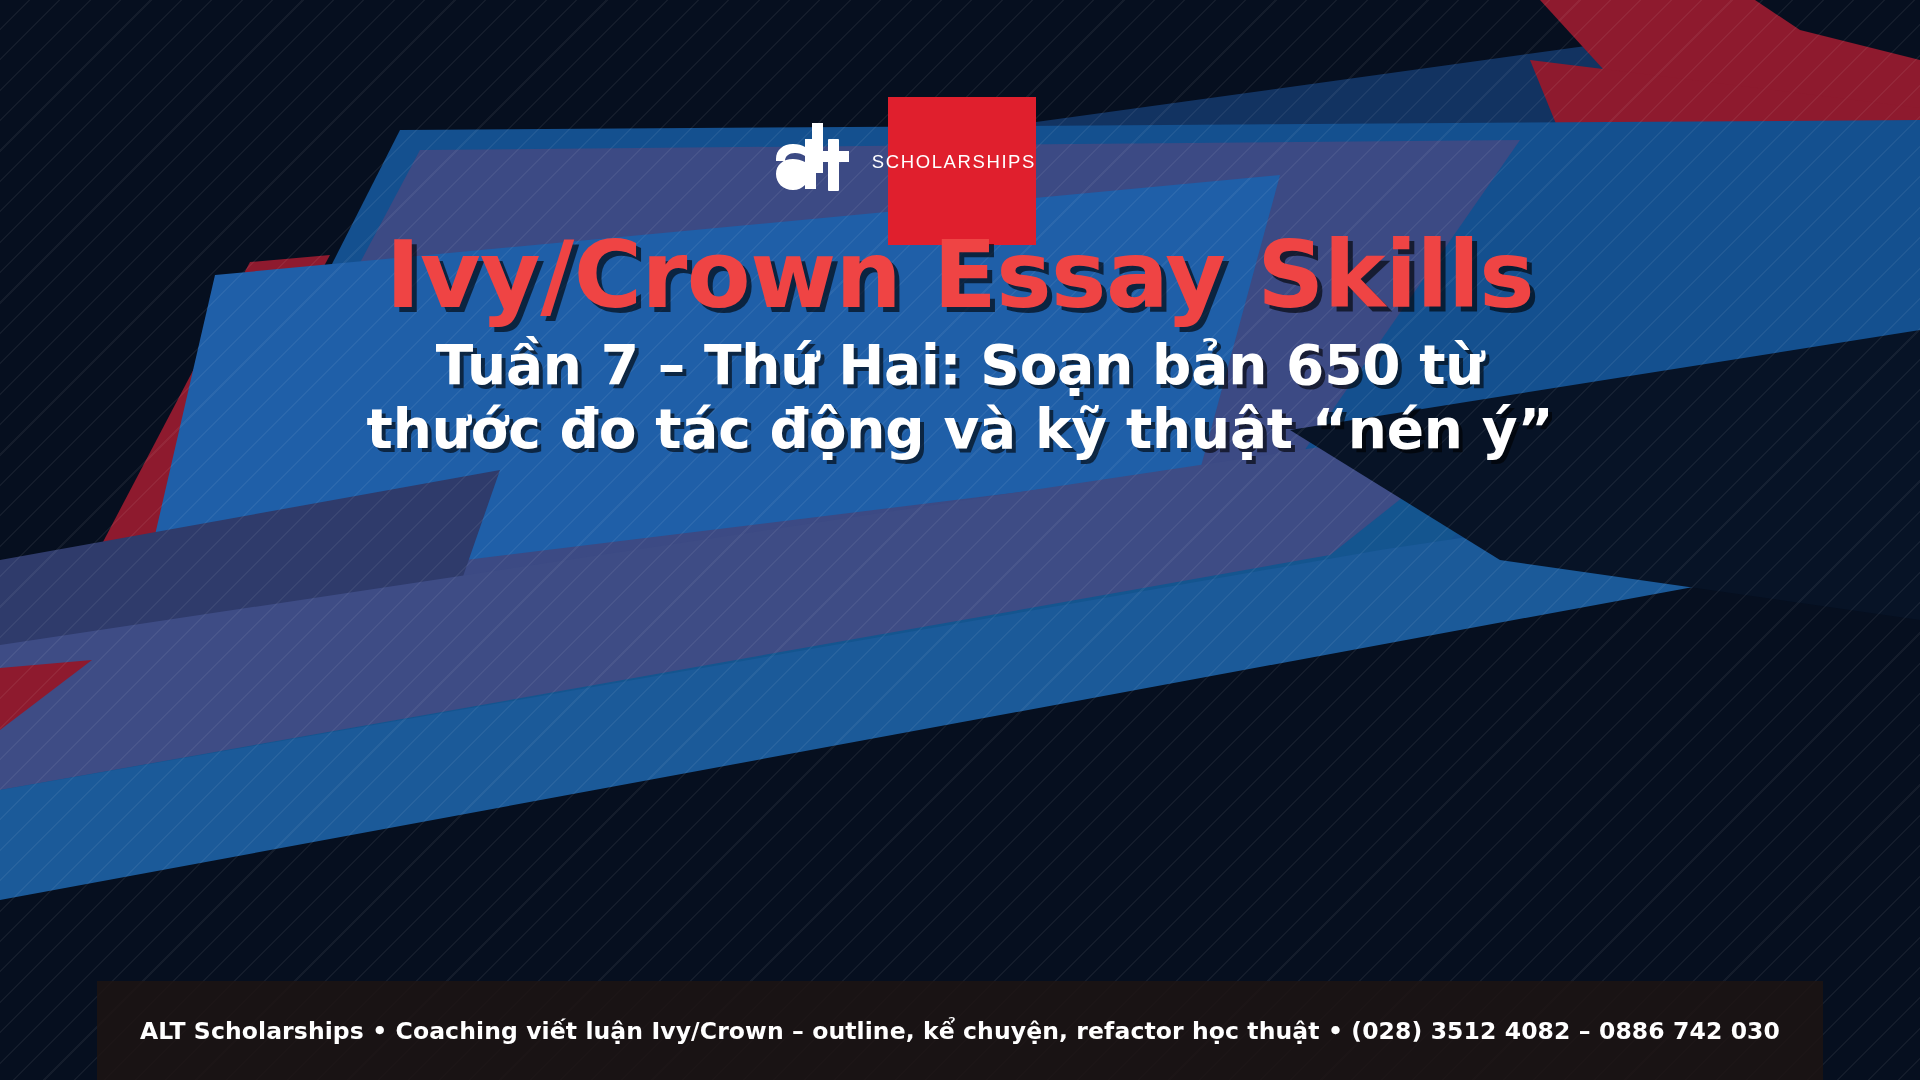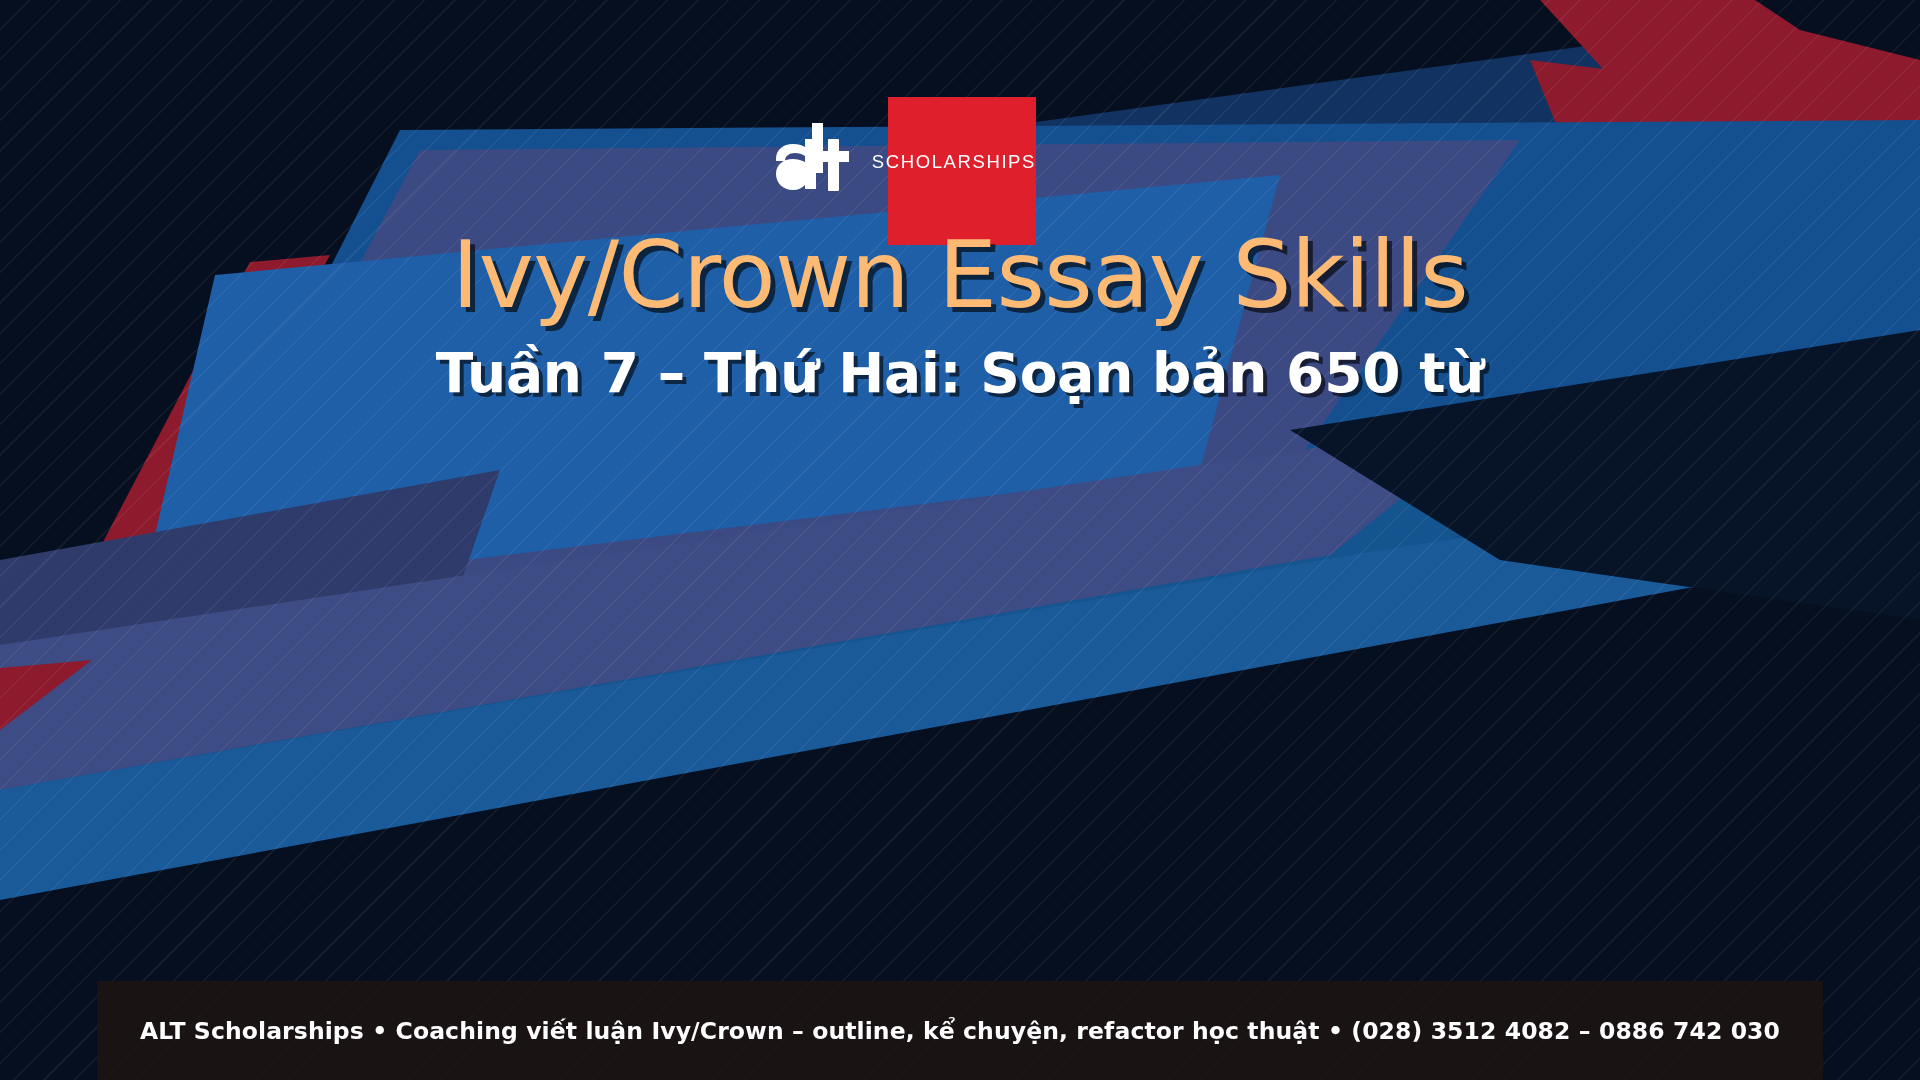--- a/index.html
+++ b/index.html
@@ -69,39 +69,39 @@
 
   
   #text-stack {
     position: absolute;
     left: 0;
     top: 228px;
     width: 1920px;
     text-align: center;
   }
   #main-title {
-    color: #fdba74;
+    color: #ef4444;
     font-size: 93px;
-    font-weight: normal;
+    font-weight: bold;
     line-height: 1.02;
     letter-spacing: -0.5px;
     text-shadow: 5px 5px 0 rgba(0,0,0,0.62);
     white-space: nowrap;
   }
   .subtitle-line {
     color: #ffffff;
     font-size: 55px;
     font-weight: bold;
     line-height: 1.17;
     letter-spacing: -0.2px;
     text-shadow: 4px 4px 0 rgba(0,0,0,0.60);
     white-space: nowrap;
   }
   #subtitle-block {
-    margin-top: 18px;
+    margin-top: 10px;
   }
 
   
   #footer-bar {
     position: absolute;
     left: 97px;
     top: 981px;
     width: 1726px;
     height: 100px;
     background: rgba(30,20,18,0.80);
@@ -175,20 +175,21 @@
         <rect fill="#ffffff" x="52" y="30" width="29" height="11"></rect>
       </svg>
     </div>
     <div id="logo-word">SCHOLARSHIPS</div>
   </div>
 
   <div id="text-stack">
     <div id="main-title">Ivy/Crown Essay Skills</div>
     <div id="subtitle-block">
       <div class="subtitle-line">Tuần 7 – Thứ Hai: Soạn bản 650 từ</div>
+      <div class="subtitle-line">thước đo tác động và kỹ thuật “nén ý”</div>
     </div>
   </div>
 
   <div id="footer-bar">
     <div id="footer-text">ALT Scholarships • Coaching viết luận Ivy/Crown – outline, kể chuyện, refactor học thuật • (028) 3512 4082 – 0886 742 030</div>
   </div>
 
 </div>
 
 </body></html>

